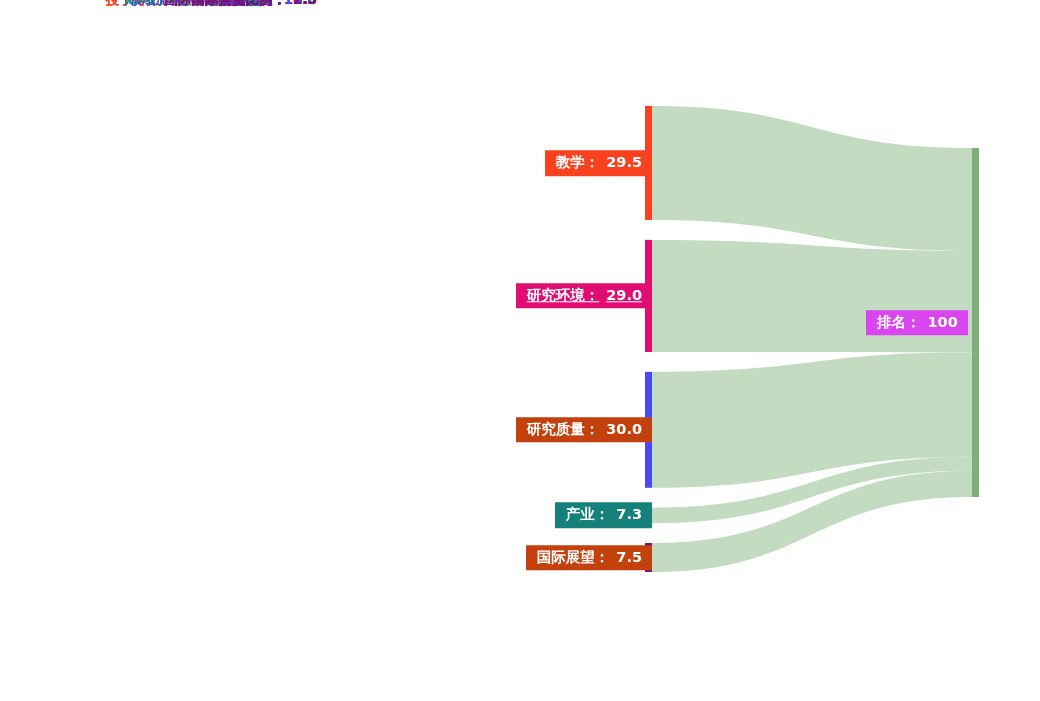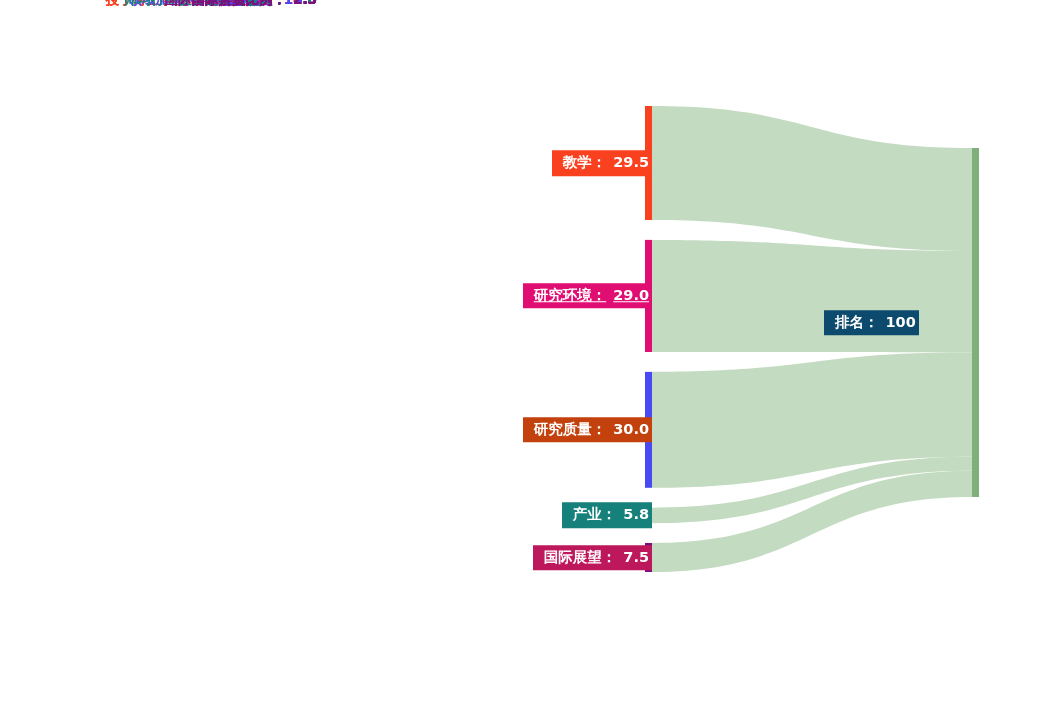--- a/index.html
+++ b/index.html
@@ -7,21 +7,21 @@
        font-family:"DejaVu Sans","Liberation Sans",sans-serif;}
   #canvas{position:relative;width:1040px;height:701px;background:#ffffff;}
   svg#sankey{position:absolute;left:0;top:0;width:1040px;height:701px;}
   .src-label{
     position:absolute;white-space:nowrap;font-weight:bold;font-size:13.5px;
     transform:translateY(-50%);text-align:right;letter-spacing:0px;
   }
   .node-label{
     position:absolute;white-space:nowrap;font-weight:bold;font-size:14.5px;
     color:#ffffff;transform:translateY(-50%);
-    padding:5px 3px 6px 11px;line-height:1.0;
+    padding:5px 10px 6px 11px;line-height:1.0;
   }
   .gap{display:inline-block;width:7px;}
 </style>
 </head>
 <body>
 
 <div id="canvas">
   <svg id="sankey" viewBox="0 0 1040 701" preserveAspectRatio="none">
     <g id="links-layer">
         <path d="M328,NaN C486.5,NaN 486.5,106 645,106 L645,163.9739336492891 C486.5,163.9739336492891 486.5,NaN 328,NaN Z" fill="#F98C83" stroke="none"></path>
@@ -87,17 +87,17 @@
       <div class="src-label" style="color: rgb(74, 74, 244); right: 723px;"><span>卓越研究：</span><span class="gap"></span><span>5.0</span></div>
       <div class="src-label" style="color: rgb(74, 74, 244); right: 723px;"><span>研究影响力：</span><span class="gap"></span><span>5.0</span></div>
       <div class="src-label" style="color: rgb(22, 128, 122); right: 723px;"><span>师均行业投资的研究收入：</span><span class="gap"></span><span>2.0</span></div>
       <div class="src-label" style="color: rgb(22, 128, 122); right: 723px;"><span>专利：</span><span class="gap"></span><span>2.0</span></div>
       <div class="src-label" style="color: rgb(124, 15, 124); right: 723px;"><span>国际学生比例：</span><span class="gap"></span><span>2.5</span></div>
       <div class="src-label" style="color: rgb(124, 15, 124); right: 723px;"><span>国际学术人员比例：</span><span class="gap"></span><span>2.5</span></div>
       <div class="src-label" style="color: rgb(124, 15, 124); right: 723px;"><span>国际合著比例：</span><span class="gap"></span><span>2.5</span></div>
       <div class="node-label" style="background: rgb(249, 64, 31); top: 163.008px; left: auto; right: 388px;"><span>教学：</span><span class="gap"></span><span>29.5</span></div>
       <div class="node-label" style="background: rgb(224, 14, 114); top: 295.934px; left: auto; right: 388px; text-decoration: underline;"><span>研究环境：</span><span class="gap"></span><span>29.0</span></div>
       <div class="node-label" style="background: #c2410c; top: 429.826px; left: auto; right: 388px;"><span>研究质量：</span><span class="gap"></span><span>30.0</span></div>
-      <div class="node-label" style="background: rgb(22, 128, 122); top: 515.406px; left: auto; right: 388px;"><span>产业：</span><span class="gap"></span><span>5.8</span></div>
-      <div class="node-label" style="background: #be185d; top: 557.507px; left: auto; right: 388px;"><span>国际展望：</span><span class="gap"></span><span>7.5</span></div>
-      <div class="node-label" style="background: #0c4a6e; top: 322.5px; left: 824px;"><span>排名：</span><span class="gap"></span><span>100</span></div>
+      <div class="node-label" style="background: rgb(22, 128, 122); top: 515.406px; left: auto; right: 388px;"><span>产业：</span><span class="gap"></span><span>7.3</span></div>
+      <div class="node-label" style="background: #c2410c; top: 557.507px; left: auto; right: 388px;"><span>国际展望：</span><span class="gap"></span><span>7.5</span></div>
+      <div class="node-label" style="background: #d946ef; top: 322.5px; left: 866px;"><span>排名：</span><span class="gap"></span><span>100</span></div>
     </div>
 </div>
 
 </body></html>

